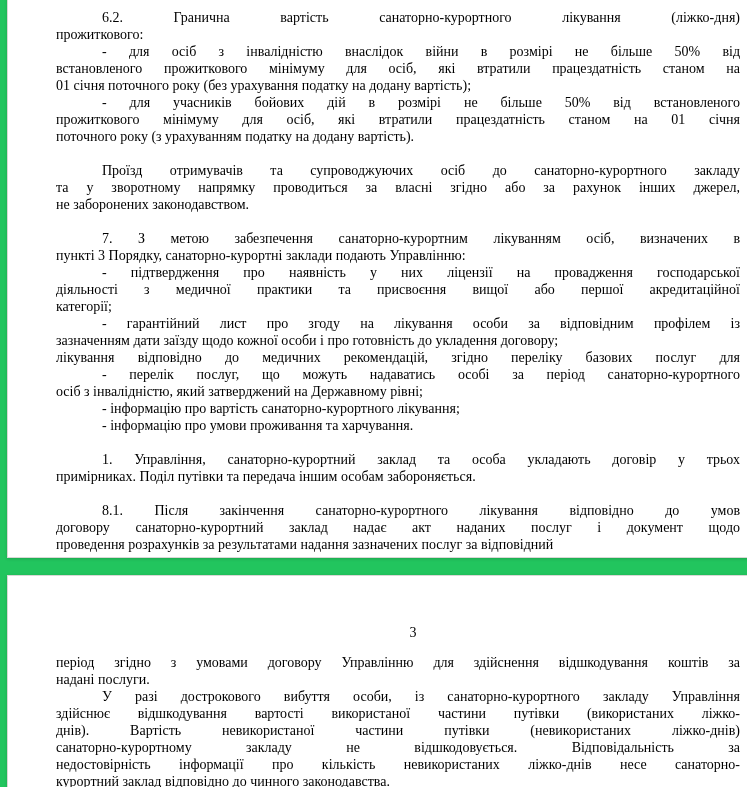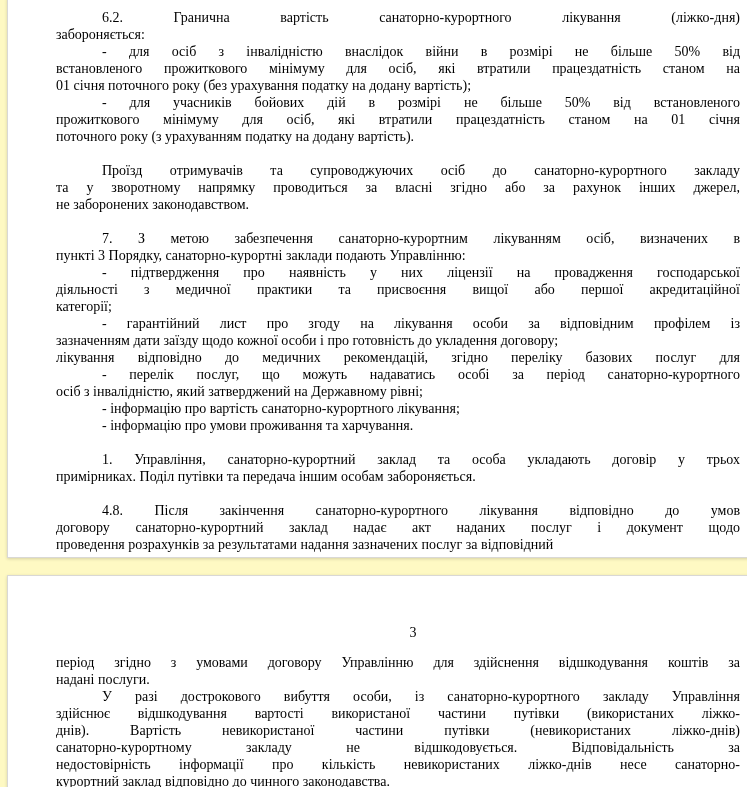--- a/index.html
+++ b/index.html
@@ -5,21 +5,21 @@
   html, body { margin: 0; padding: 0; }
   body {
     font-family: "Liberation Serif", serif;
     background: #f0efec;
   }
   #screen {
     position: relative;
     width: 747px;
     height: 787px;
     overflow: hidden;
-    background: #fef9c3;
+    background: #22c55e;
   }
   .page {
     position: absolute;
     left: 7px;
     width: 860px;
     background: #ffffff;
     border: 1px solid #d9d8d5;
     box-shadow: 0 1px 3px rgba(0,0,0,0.16);
     box-sizing: border-box;
   }
@@ -57,21 +57,21 @@
 </style>
 </head>
 <body>
 
 <div id="screen">
 
   <div class="page page-1">
     <div class="content">
         <div class="paragraph">
           <div class="line indent">6.2. Гранична вартість санаторно-курортного лікування (ліжко-дня)</div>
-          <div class="line last">забороняється:</div>
+          <div class="line last">прожиткового:</div>
         </div>
         <div class="paragraph">
           <div class="line indent">- для осіб з інвалідністю внаслідок війни в розмірі не більше 50% від</div>
           <div class="line">встановленого прожиткового мінімуму для осіб, які втратили працездатність станом на</div>
           <div class="line last">01 січня поточного року (без урахування податку на додану вартість);</div>
         </div>
         <div class="paragraph">
           <div class="line indent">- для учасників бойових дій в розмірі не більше 50% від встановленого</div>
           <div class="line">прожиткового мінімуму для осіб, які втратили працездатність станом на 01 січня</div>
           <div class="line last">поточного року (з урахуванням податку на додану вартість).</div>
@@ -103,21 +103,21 @@
           <div class="line last indent">- інформацію про вартість санаторно-курортного  лікування;</div>
         </div>
         <div class="paragraph">
           <div class="line last indent">- інформацію про умови проживання та харчування.</div>
         </div>
         <div class="paragraph spaced">
           <div class="line indent">1. Управління, санаторно-курортний заклад та особа укладають договір у трьох</div>
           <div class="line last">примірниках. Поділ путівки та передача іншим особам забороняється.</div>
         </div>
         <div class="paragraph spaced">
-          <div class="line indent">4.8. Після закінчення санаторно-курортного лікування відповідно до умов</div>
+          <div class="line indent">8.1. Після закінчення санаторно-курортного лікування відповідно до умов</div>
           <div class="line">договору санаторно-курортний заклад надає акт наданих послуг і документ щодо</div>
           <div class="line last">проведення розрахунків за результатами надання зазначених послуг за відповідний</div>
         </div>
       </div>
   </div>
 
   <div class="page page-2">
     <div class="content">
       <div class="page-number">3</div>
       <div>

